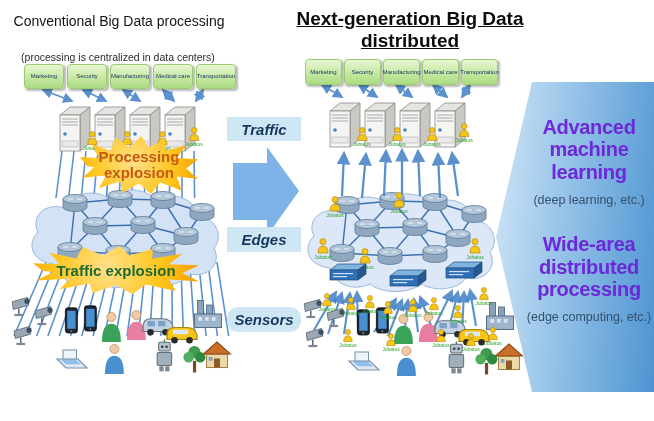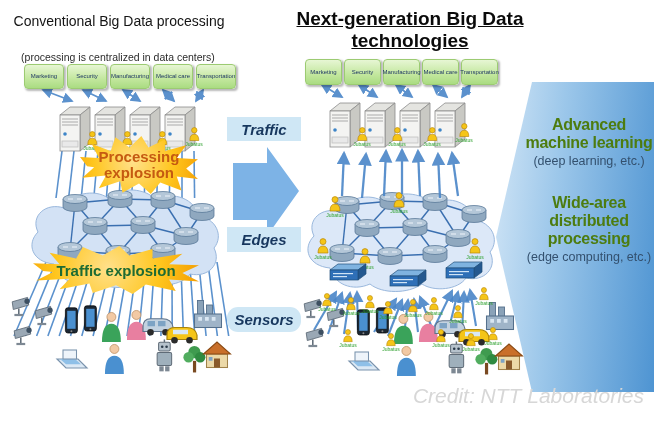--- a/index.html
+++ b/index.html
@@ -31,22 +31,22 @@
     clip-path:polygon(6% 52%,0% 36%,16% 38%,10% 14%,26% 26%,30% 2%,42% 20%,52% 0%,58% 20%,72% 6%,72% 26%,90% 16%,82% 38%,100% 40%,90% 56%,100% 74%,82% 70%,86% 94%,68% 80%,60% 100%,50% 82%,36% 98%,34% 78%,16% 90%,22% 68%,2% 72%,12% 54%);}
   #explosion-processing{left:80px;top:136px;width:118px;height:58px;}
   #explosion-processing span{font-size:15px;font-weight:bold;color:#c55a11;line-height:1.05;width:90px;}
   #explosion-traffic{left:33px;top:246px;width:166px;height:48px;}
   #explosion-traffic span{font-size:15px;font-weight:bold;color:#1e6b33;white-space:nowrap;}
 
   #benefits-panel{position:absolute;left:490px;top:78px;width:164px;height:318px;
     background:linear-gradient(95deg,#d6e8f7 0%,#9cc7ea 40%,#4e94d2 100%);
     clip-path:polygon(42px 4px,164px 4px,164px 314px,42px 314px,6px 159px);}
   #benefits-text{position:absolute;left:524px;top:116px;width:130px;display:flex;flex-direction:column;gap:26px;text-align:center;}
-  .benefit .b-title{font-size:16px;font-weight:bold;color:#4d7c0f;line-height:1.12;letter-spacing:-0.3px;}
-  .benefit .b-sub{font-size:12.5px;color:#33506e;white-space:nowrap;margin-top:2px;}
+  .benefit .b-title{font-size:20px;font-weight:bold;color:#6d28d9;line-height:1.12;letter-spacing:-0.3px;}
+  .benefit .b-sub{font-size:12.5px;color:#33506e;white-space:nowrap;margin-top:10px;}
 
   #credit{position:absolute;right:10px;top:384px;font-size:21px;font-style:italic;color:#d7d7d7;}
 </style>
 </head>
 <body>
 
 <div id="stage">
 
   <svg id="diagram" width="654" height="421" viewBox="0 0 654 421">
     <defs>
@@ -389,21 +389,21 @@
           <text x="484" y="305" text-anchor="middle" font-size="5" fill="#2da02d">Jubatus</text>
           <use href="#ic-house" transform="translate(491,338) scale(1.5)"></use>
           <use href="#agent" transform="translate(487,327) scale(0.85)"></use>
           <text x="493" y="345" text-anchor="middle" font-size="5" fill="#2da02d">Jubatus</text>
         </g>
       </g>
   </svg>
 
   <div class="title" id="left-title">Conventional Big Data processing</div>
   <div id="left-subtitle">(processing is centralized in data centers)</div>
-  <div class="title" id="right-title">Next-generation Big Data technologies</div>
+  <div class="title" id="right-title">Next-generation Big Data distributed</div>
 
   <div class="apps-row" id="apps-left">
     <div class="app-box">
         <span>Marketing</span>
       </div>
     <div class="app-box">
         <span>Security</span>
       </div>
     <div class="app-box">
         <span>Manufacturing</span>
@@ -449,14 +449,13 @@
     <div class="benefit">
       <div class="b-title">Advanced machine learning</div>
       <div class="b-sub">(deep learning, etc.)</div>
     </div>
     <div class="benefit">
       <div class="b-title">Wide-area distributed processing</div>
       <div class="b-sub">(edge computing, etc.)</div>
     </div>
   </div>
 
-  <div id="credit">Credit: NTT Laboratories</div>
 </div>
 
 </body></html>

